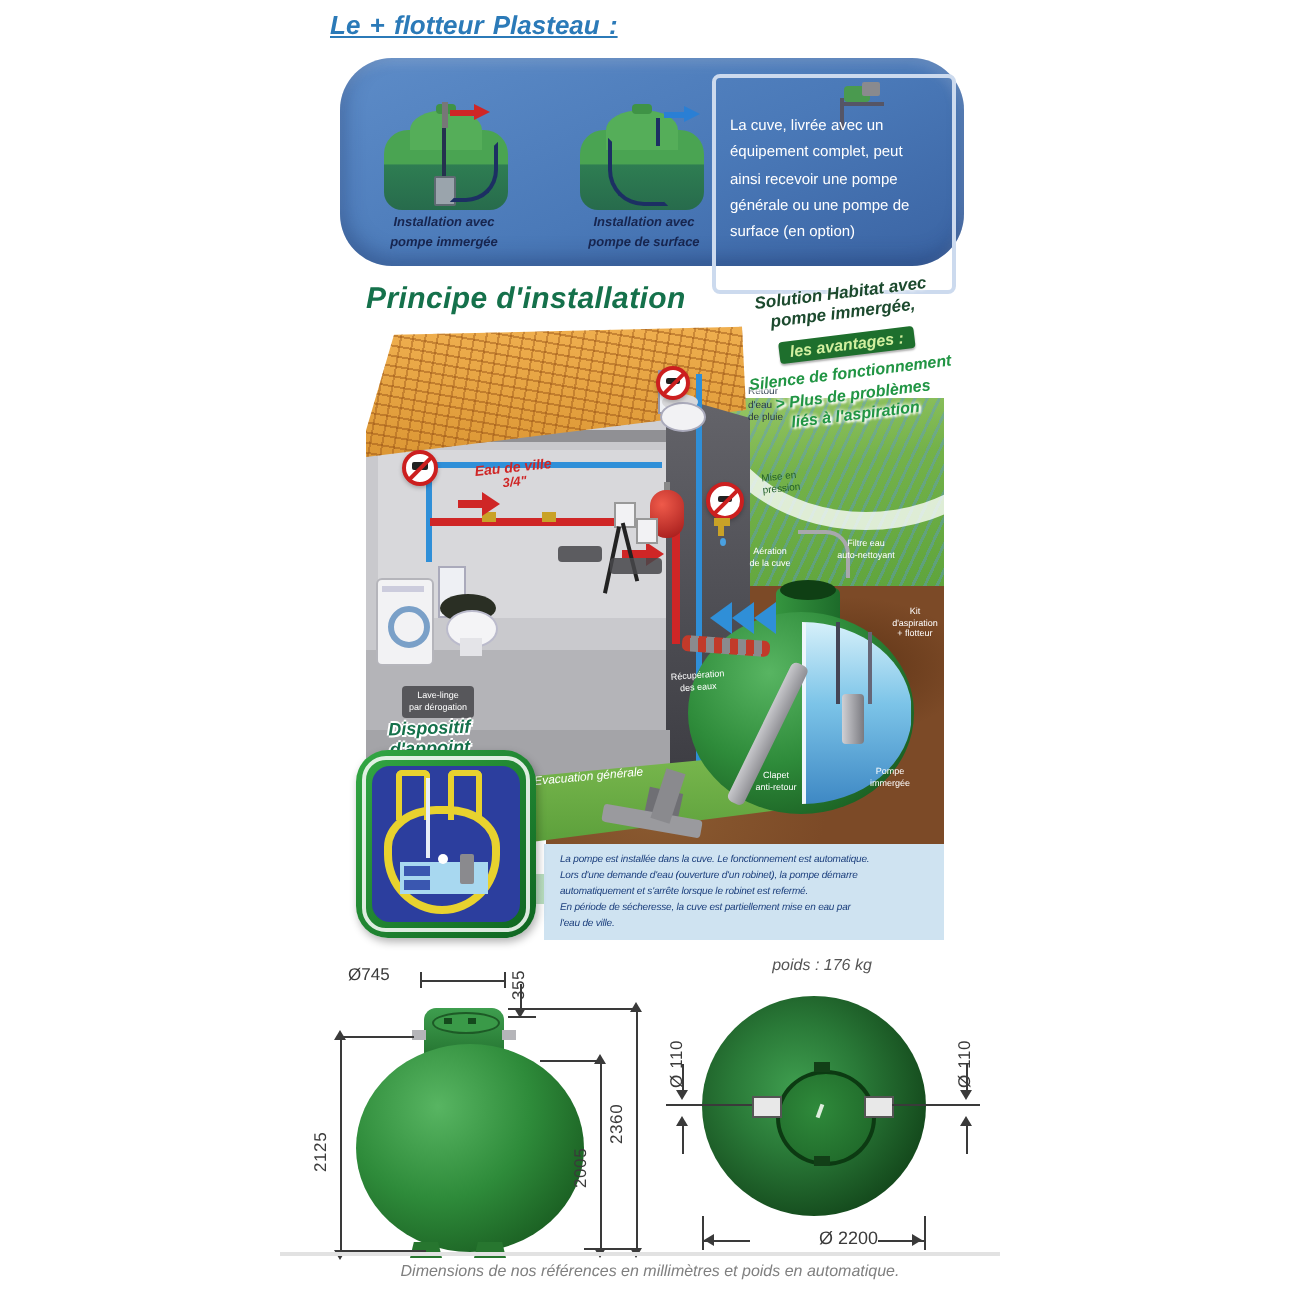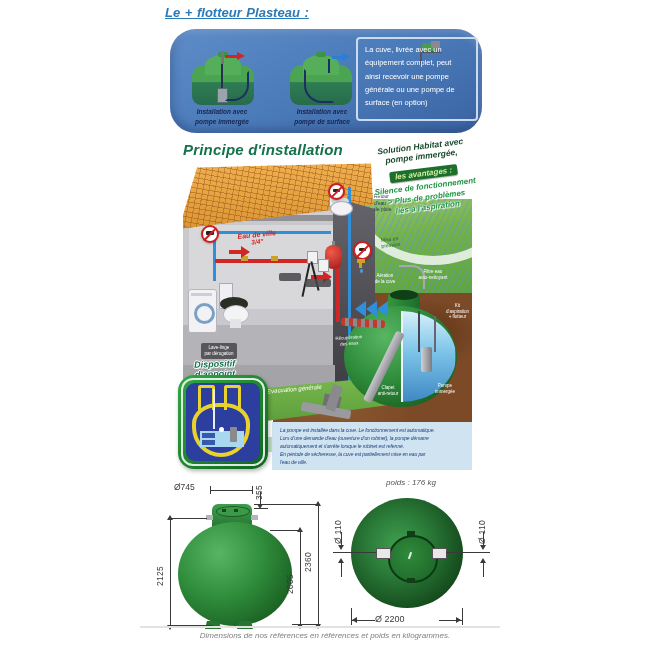--- a/index.html
+++ b/index.html
@@ -6,21 +6,21 @@
   body{width:650px;height:650px;background:#fff;font-family:"Liberation Sans",sans-serif;position:relative;overflow:hidden}
   .ab{position:absolute}
   .page-title{left:165px;top:5px;font-size:13px;font-weight:bold;font-style:italic;color:#2b7ab8;text-decoration:underline;word-spacing:1px}
   
   .introBox{left:170px;top:29px;width:312px;height:104px;border-radius:26px;background:linear-gradient(155deg,#5d8cc8 0%,#4a79b8 55%,#3a63a2 100%);box-shadow:inset 2px -4px 10px rgba(20,40,90,.35),inset -2px 3px 6px rgba(255,255,255,.18)}
   .tank{width:62px;height:52px}
   .tkBody{left:0;top:10px;width:62px;height:40px;border-radius:12px 12px 9px 9px;background:linear-gradient(#4aa452 0%,#4aa452 42%,#2e7d52 44%,#276b4c 100%)}
   .tkDome{left:13px;top:0;width:36px;height:20px;border-radius:50% 50% 0 0;background:#55ae59}
   .tkCap{left:26px;top:-3px;width:10px;height:5px;border-radius:2px;background:#3f9346}
   .cap{font-size:6.5px;font-weight:bold;font-style:italic;color:#17254f;text-align:center;line-height:1.55}
-  .bubble{left:186px;top:8px;width:104px;height:72px;border:2px solid #ccdaee;border-radius:4px;padding:4px 7px;color:#fff;font-size:7.5px;line-height:1.78}
+  .bubble{left:186px;top:8px;width:104px;height:72px;border:2px solid #ccdaee;border-radius:4px;padding:17px 7px;color:#fff;font-size:7.5px;line-height:1.78}
   
   .heading{left:183px;top:141px;font-size:15px;font-weight:bold;font-style:italic;color:#15714b;letter-spacing:.2px}
   
   .panel{left:183px;top:159px;width:289px;height:313px;background:#fff;overflow:hidden}
   .sign{border-radius:50%;background:#fff;border:2px solid #cc1f1f;box-shadow:0 1px 2px rgba(0,0,0,.25)}
   .sign .f{position:absolute;left:24%;top:32%;width:52%;height:24%;background:#222;border-radius:1px}
   .sign .d{position:absolute;left:44%;top:-10%;width:14%;height:120%;background:#cc1f1f;transform:rotate(45deg)}
   .chipD{background:rgba(70,70,74,.85);border-radius:2px}
   .tinyW{font-size:4.5px;color:#fff;line-height:1.25;text-align:center}
   
@@ -322,17 +322,17 @@
   <div class="ab aUp" style="left:5px;top:80px"></div>
   <div class="ab dl" style="left:150px;top:54px;width:1px;height:14px"></div>
   <div class="ab aDn" style="left:147px;top:67px"></div>
   <div class="ab dl" style="left:150px;top:85px;width:1px;height:14px"></div>
   <div class="ab aUp" style="left:147px;top:80px"></div>
   <div class="ab dl" style="left:18px;top:130px;width:1px;height:17px"></div>
   <div class="ab dl" style="left:129px;top:130px;width:1px;height:17px"></div>
   <div class="ab dl" style="left:18px;top:142px;width:112px;height:1px"></div>
   <div class="ab aLf" style="left:19px;top:139px"></div>
   <div class="ab aRt" style="left:123px;top:139px"></div>
-  <div class="ab" style="left:42px;top:136px;width:64px;text-align:left;font-size:9px;color:#3a3a3a;background:#fff">Ø 2200</div>
+  <div class="ab" style="left:42px;top:136px;width:64px;text-align:right;font-size:9px;color:#3a3a3a;background:#fff">Ø 2200</div>
 </div>
 
 <div class="ab" style="left:140px;top:626px;width:360px;height:2px;background:#e2e2e2"></div>
-<div class="ab footer">Dimensions de nos références en références et poids en kilogrammes.</div>
+<div class="ab footer">Dimensions de nos références en millimètres et poids en automatique.</div>
 
 </body></html>

